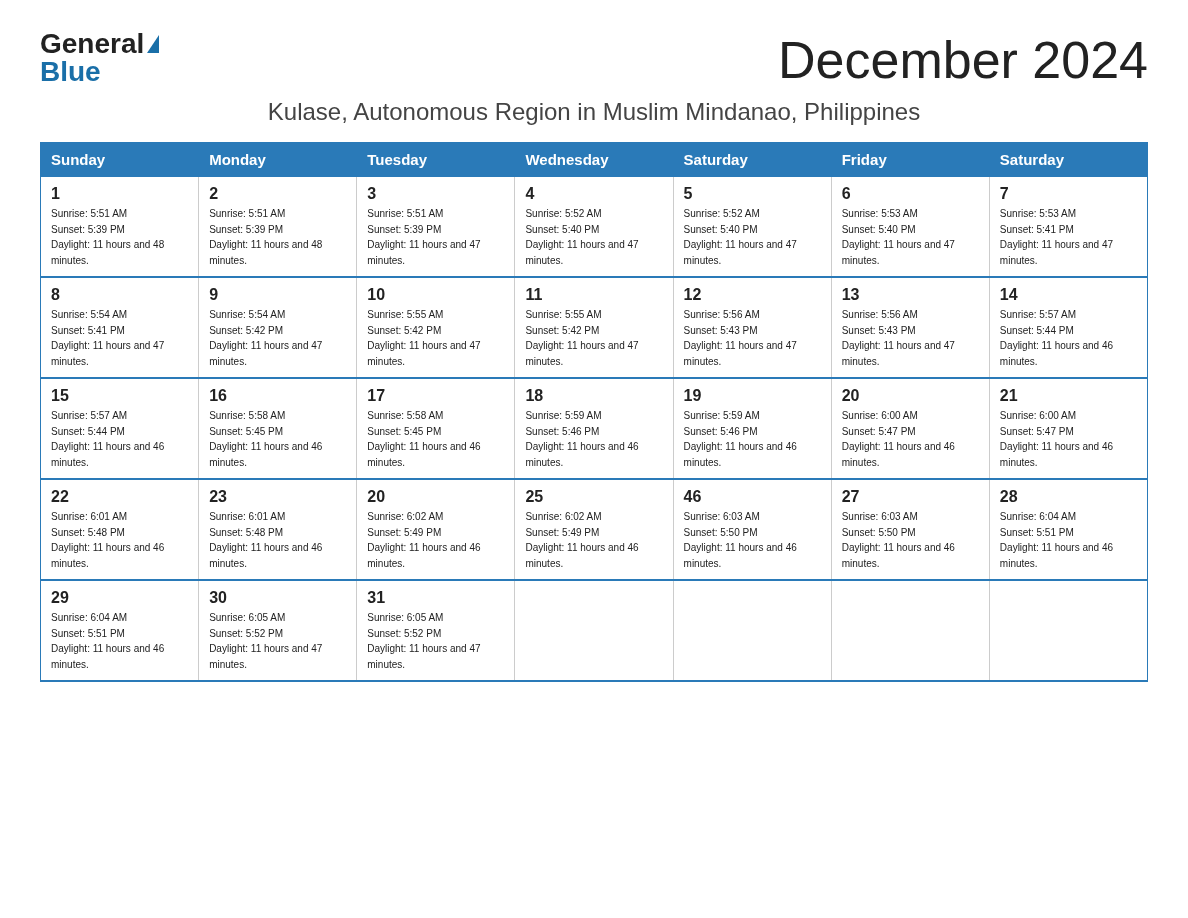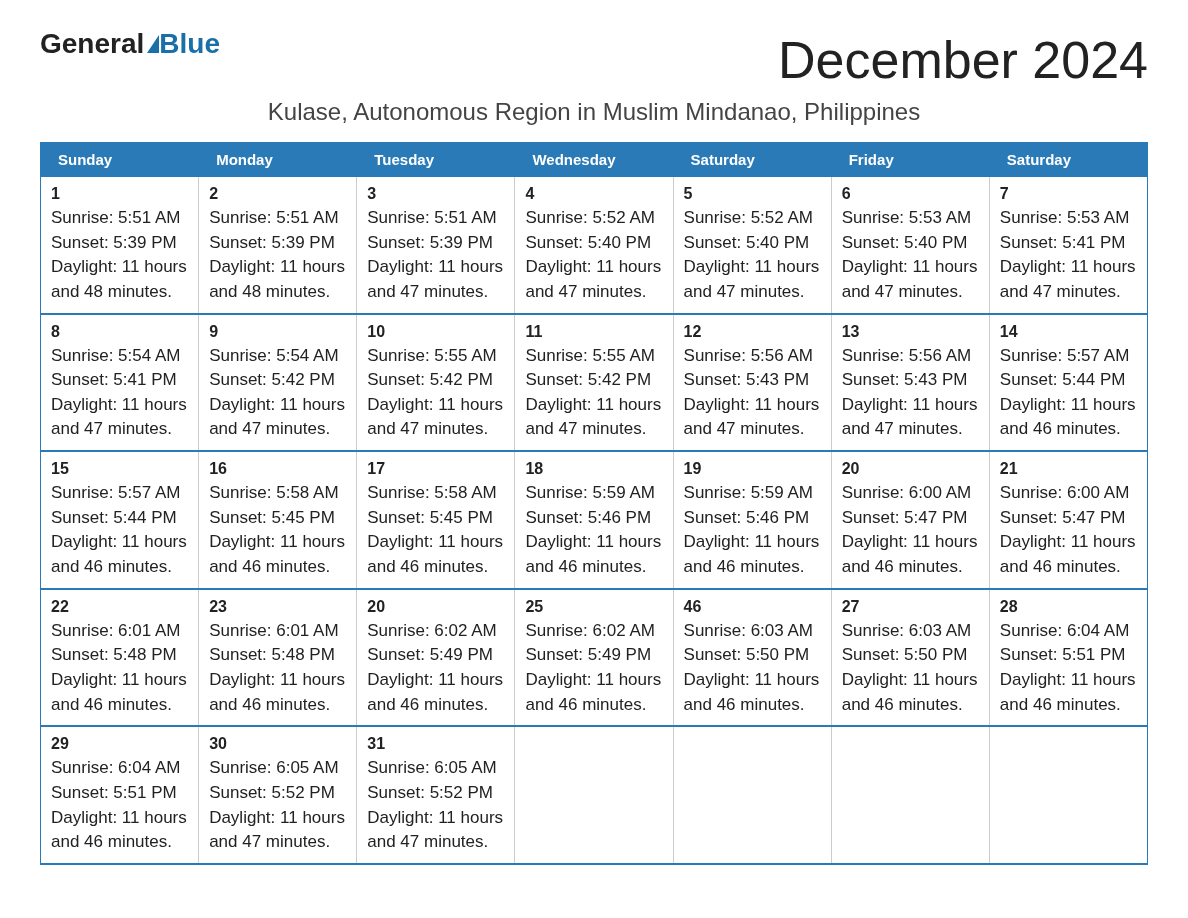--- a/index.html
+++ b/index.html
@@ -10,20 +10,21 @@
       color: #222;
     }
     .header-area {
       display: flex;
       justify-content: space-between;
       align-items: flex-start;
       margin-bottom: 8px;
     }
     .logo {
       display: flex;
+      flex-direction: column;
       align-items: flex-start;
     }
     .logo-text-general {
       font-size: 28px;
       font-weight: bold;
       color: #222;
       line-height: 1;
     }
     .logo-text-blue {
       font-size: 28px;
@@ -61,21 +62,21 @@
       border-collapse: collapse;
       table-layout: fixed;
     }
     thead tr {
       background-color: #2a7ab8;
     }
     thead th {
       color: #fff;
       font-size: 15px;
       font-weight: bold;
-      padding: 8px 17px;
+      padding: 8px 10px;
       text-align: left;
       border: 1px solid #2a7ab8;
     }
     tbody tr {
       border-bottom: 2px solid #2a7ab8;
     }
     tbody td {
       vertical-align: top;
       padding: 8px 10px;
       font-size: 12.5px;
@@ -86,21 +87,21 @@
     }
     tbody td:first-child { border-left: 1px solid #2a7ab8; }
     tbody td:last-child { border-right: 1px solid #2a7ab8; }
     .day-num {
       font-size: 16px;
       font-weight: bold;
       display: block;
       margin-bottom: 3px;
     }
     .day-info {
-      font-size: 17px;
+      font-size: 10px;
       line-height: 1.45;
       color: #222;
     }
     .empty-cell { background: #fff; }
   </style>
 </head>
 <body>
 
 <div class="header-area">
   <div class="logo">

